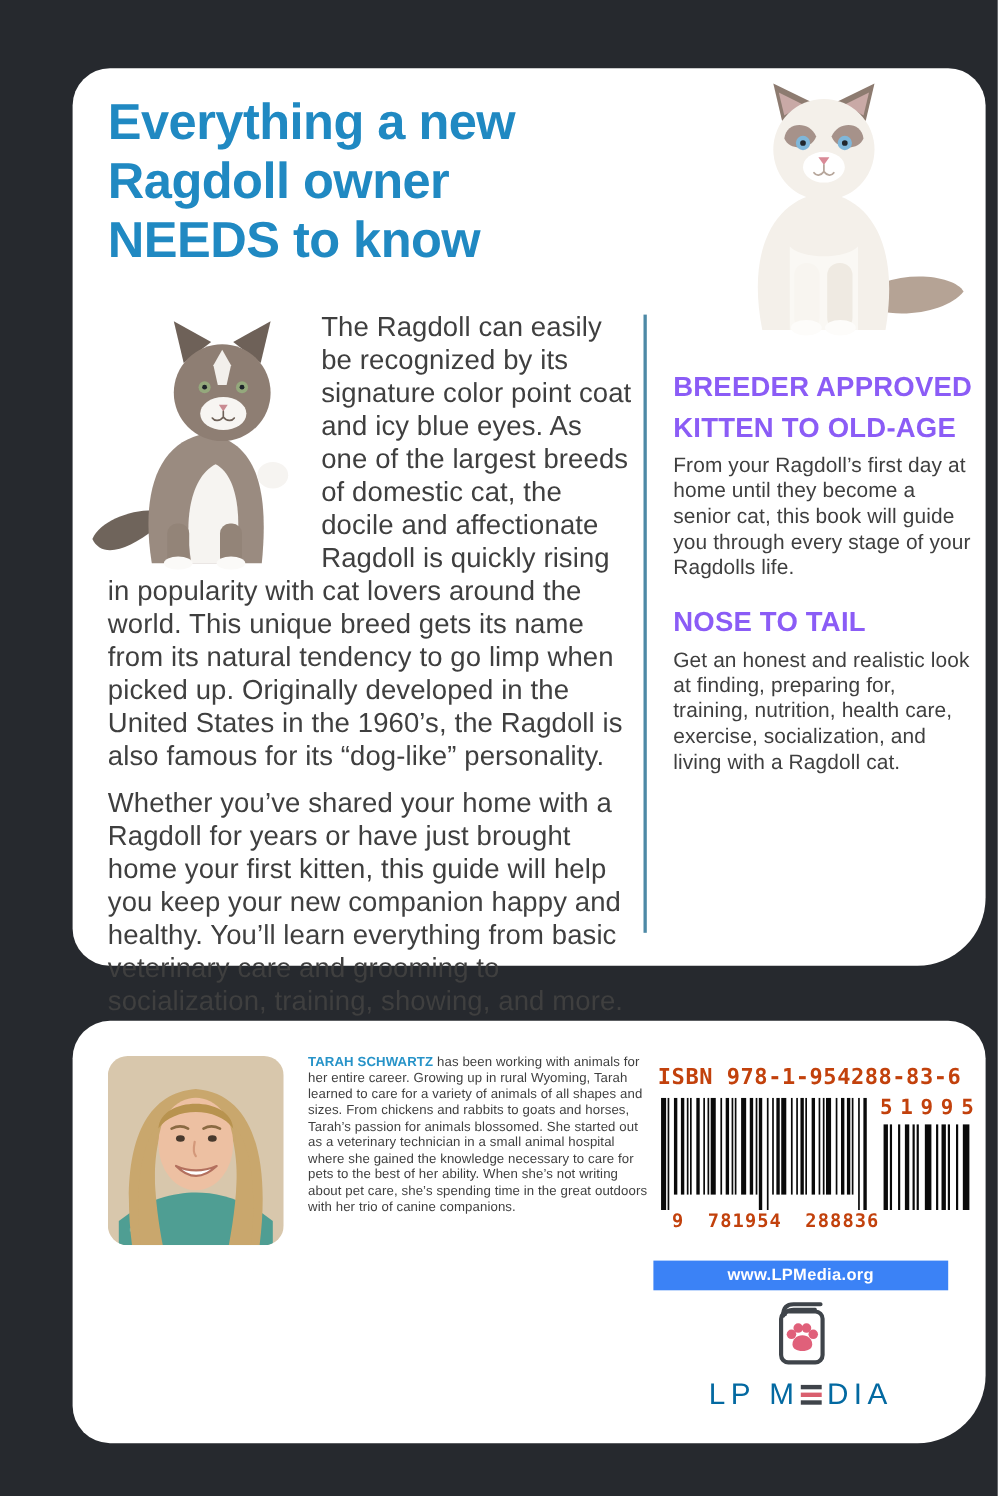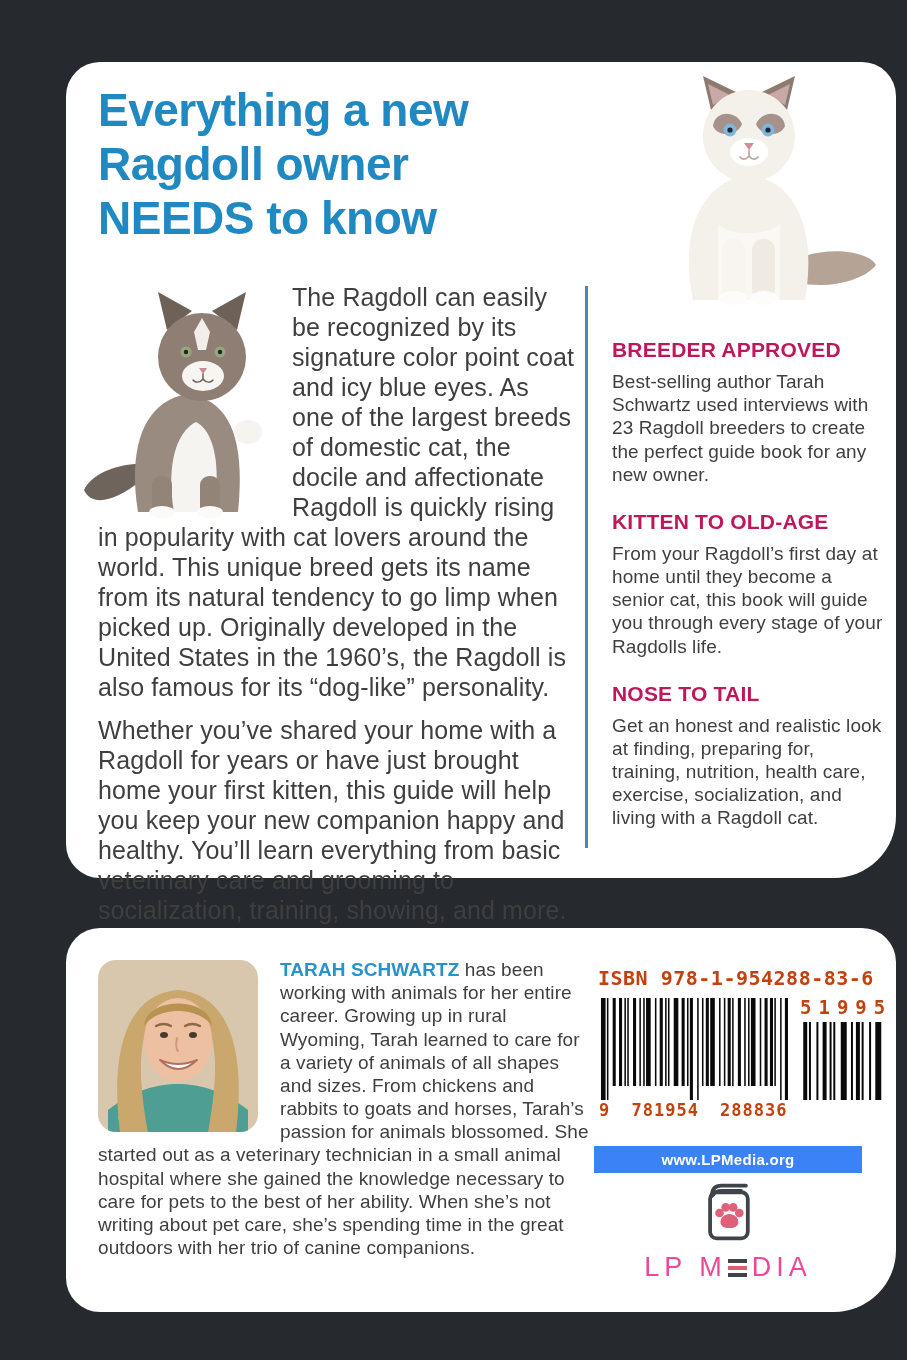--- a/index.html
+++ b/index.html
@@ -25,50 +25,50 @@
   .main-text{
     position:absolute;left:32px;top:220px;width:478px;
     font-size:25px;line-height:1.2;color:#3f3f3f;letter-spacing:0.1px;
   }
   .main-text p{margin:0 0 13px 0;}
 
   .divider{position:absolute;left:519px;top:224px;width:3px;height:562px;background:#4d89a6;}
 
   .right-col{position:absolute;left:546px;top:276px;width:276px;}
   .right-col h3{
-    margin:0 0 8px 0;font-size:21px;color:#be185d;letter-spacing:0.2px;
+    margin:0 0 8px 0;font-size:25px;color:#8b5cf6;letter-spacing:0.2px;
   }
   .right-col p{
     margin:0 0 24px 0;font-size:19px;line-height:1.22;color:#3f3f3f;letter-spacing:0.1px;
   }
 
   .bio{position:absolute;left:32px;top:30px;width:494px;
-       font-size:19px;line-height:1.22;color:#3f3f3f;letter-spacing:0.1px;}
+       font-size:12px;line-height:1.22;color:#3f3f3f;letter-spacing:0.1px;}
   .author-photo{float:left;width:160px;height:172px;margin:2px 22px 6px 0;
                 border-radius:18px;overflow:hidden;}
   .author-name{color:#2793c8;font-weight:bold;}
 
   .barcode{position:absolute;left:528px;top:26px;width:294px;height:182px;
            font-family:"DejaVu Sans Mono",monospace;color:#c2410c;}
   .isbn-label{position:absolute;left:4px;top:12px;font-size:20px;font-weight:bold;letter-spacing:0.5px;}
   .bars-left{position:absolute;left:6px;top:44px;}
   .price-code{position:absolute;left:206px;top:42px;font-size:19px;font-weight:bold;letter-spacing:7px;text-align:right;}
   .bars-right{position:absolute;left:208px;top:68px;}
-  .barcode-digits{position:absolute;left:2px;top:146px;font-size:17px;font-weight:bold;
+  .barcode-digits{position:absolute;left:14px;top:146px;font-size:17px;font-weight:bold;
                   letter-spacing:1px;word-spacing:10px;background:#fff;padding:0 3px;}
   .barcode svg rect{fill:#0a0a0a;}
 
   .site-banner{position:absolute;left:528px;top:218px;width:268px;height:27px;
                background:#3b82f6;color:#ffffff;font-size:15px;font-weight:bold;
                text-align:center;line-height:27px;letter-spacing:0.3px;}
 
   .logo{position:absolute;left:528px;top:252px;width:268px;text-align:center;}
   .logo-book{display:block;margin:0 auto 6px auto;}
   .wordmark{display:flex;align-items:center;justify-content:center;
-            font-size:27px;color:#ec4899;letter-spacing:5px;}
+            font-size:27px;color:#0369a1;letter-spacing:5px;}
   .e-bars{display:inline-block;width:19px;height:19px;margin:0 5px 0 1px;position:relative;}
   .e-bars i{position:absolute;left:0;width:100%;height:3.5px;background:#3f444a;display:block;}
   .e-bars i:nth-child(1){top:1px;}
   .e-bars i:nth-child(2){top:8px;background:#d95f6e;}
   .e-bars i:nth-child(3){top:15px;}
 </style>
 </head>
 <body>
 
 <div class="card card-front">
@@ -130,21 +130,20 @@
     </div>
     <p>The Ragdoll can easily be recognized by its signature color point coat and icy blue eyes. As one of the largest breeds of domestic cat, the docile and affectionate Ragdoll is quickly rising in popularity with cat lovers around the world. This unique breed gets its name from its natural tendency to go limp when picked up. Originally developed in the United States in the 1960’s, the Ragdoll is also famous for its “dog-like” personality.</p>
     <p>Whether you’ve shared your home with a Ragdoll for years or have just brought home your first kitten, this guide will help you keep your new companion happy and healthy. You’ll learn everything from basic veterinary care and grooming to socialization, training, showing, and more. With detailed guidance from your first day with your new kitten to your last moments together, you’ll want to return to this book again and again throughout your Ragdoll’s life.</p>
   </div>
 
   <div class="divider"></div>
 
   <div class="right-col">
     <div class="section">
       <h3>BREEDER APPROVED</h3>
-      <p>Best-selling author Tarah Schwartz used interviews with 23 Ragdoll breeders to create the perfect guide book for any new owner.</p>
     </div>
     <div class="section">
       <h3>KITTEN TO OLD-AGE</h3>
       <p>From your Ragdoll’s first day at home until they become a senior cat, this book will guide you through every stage of your Ragdolls life.</p>
     </div>
     <div class="section">
       <h3>NOSE TO TAIL</h3>
       <p>Get an honest and realistic look at finding, preparing for, training, nutrition, health care, exercise, socialization, and living with a Ragdoll cat.</p>
     </div>
   </div>

